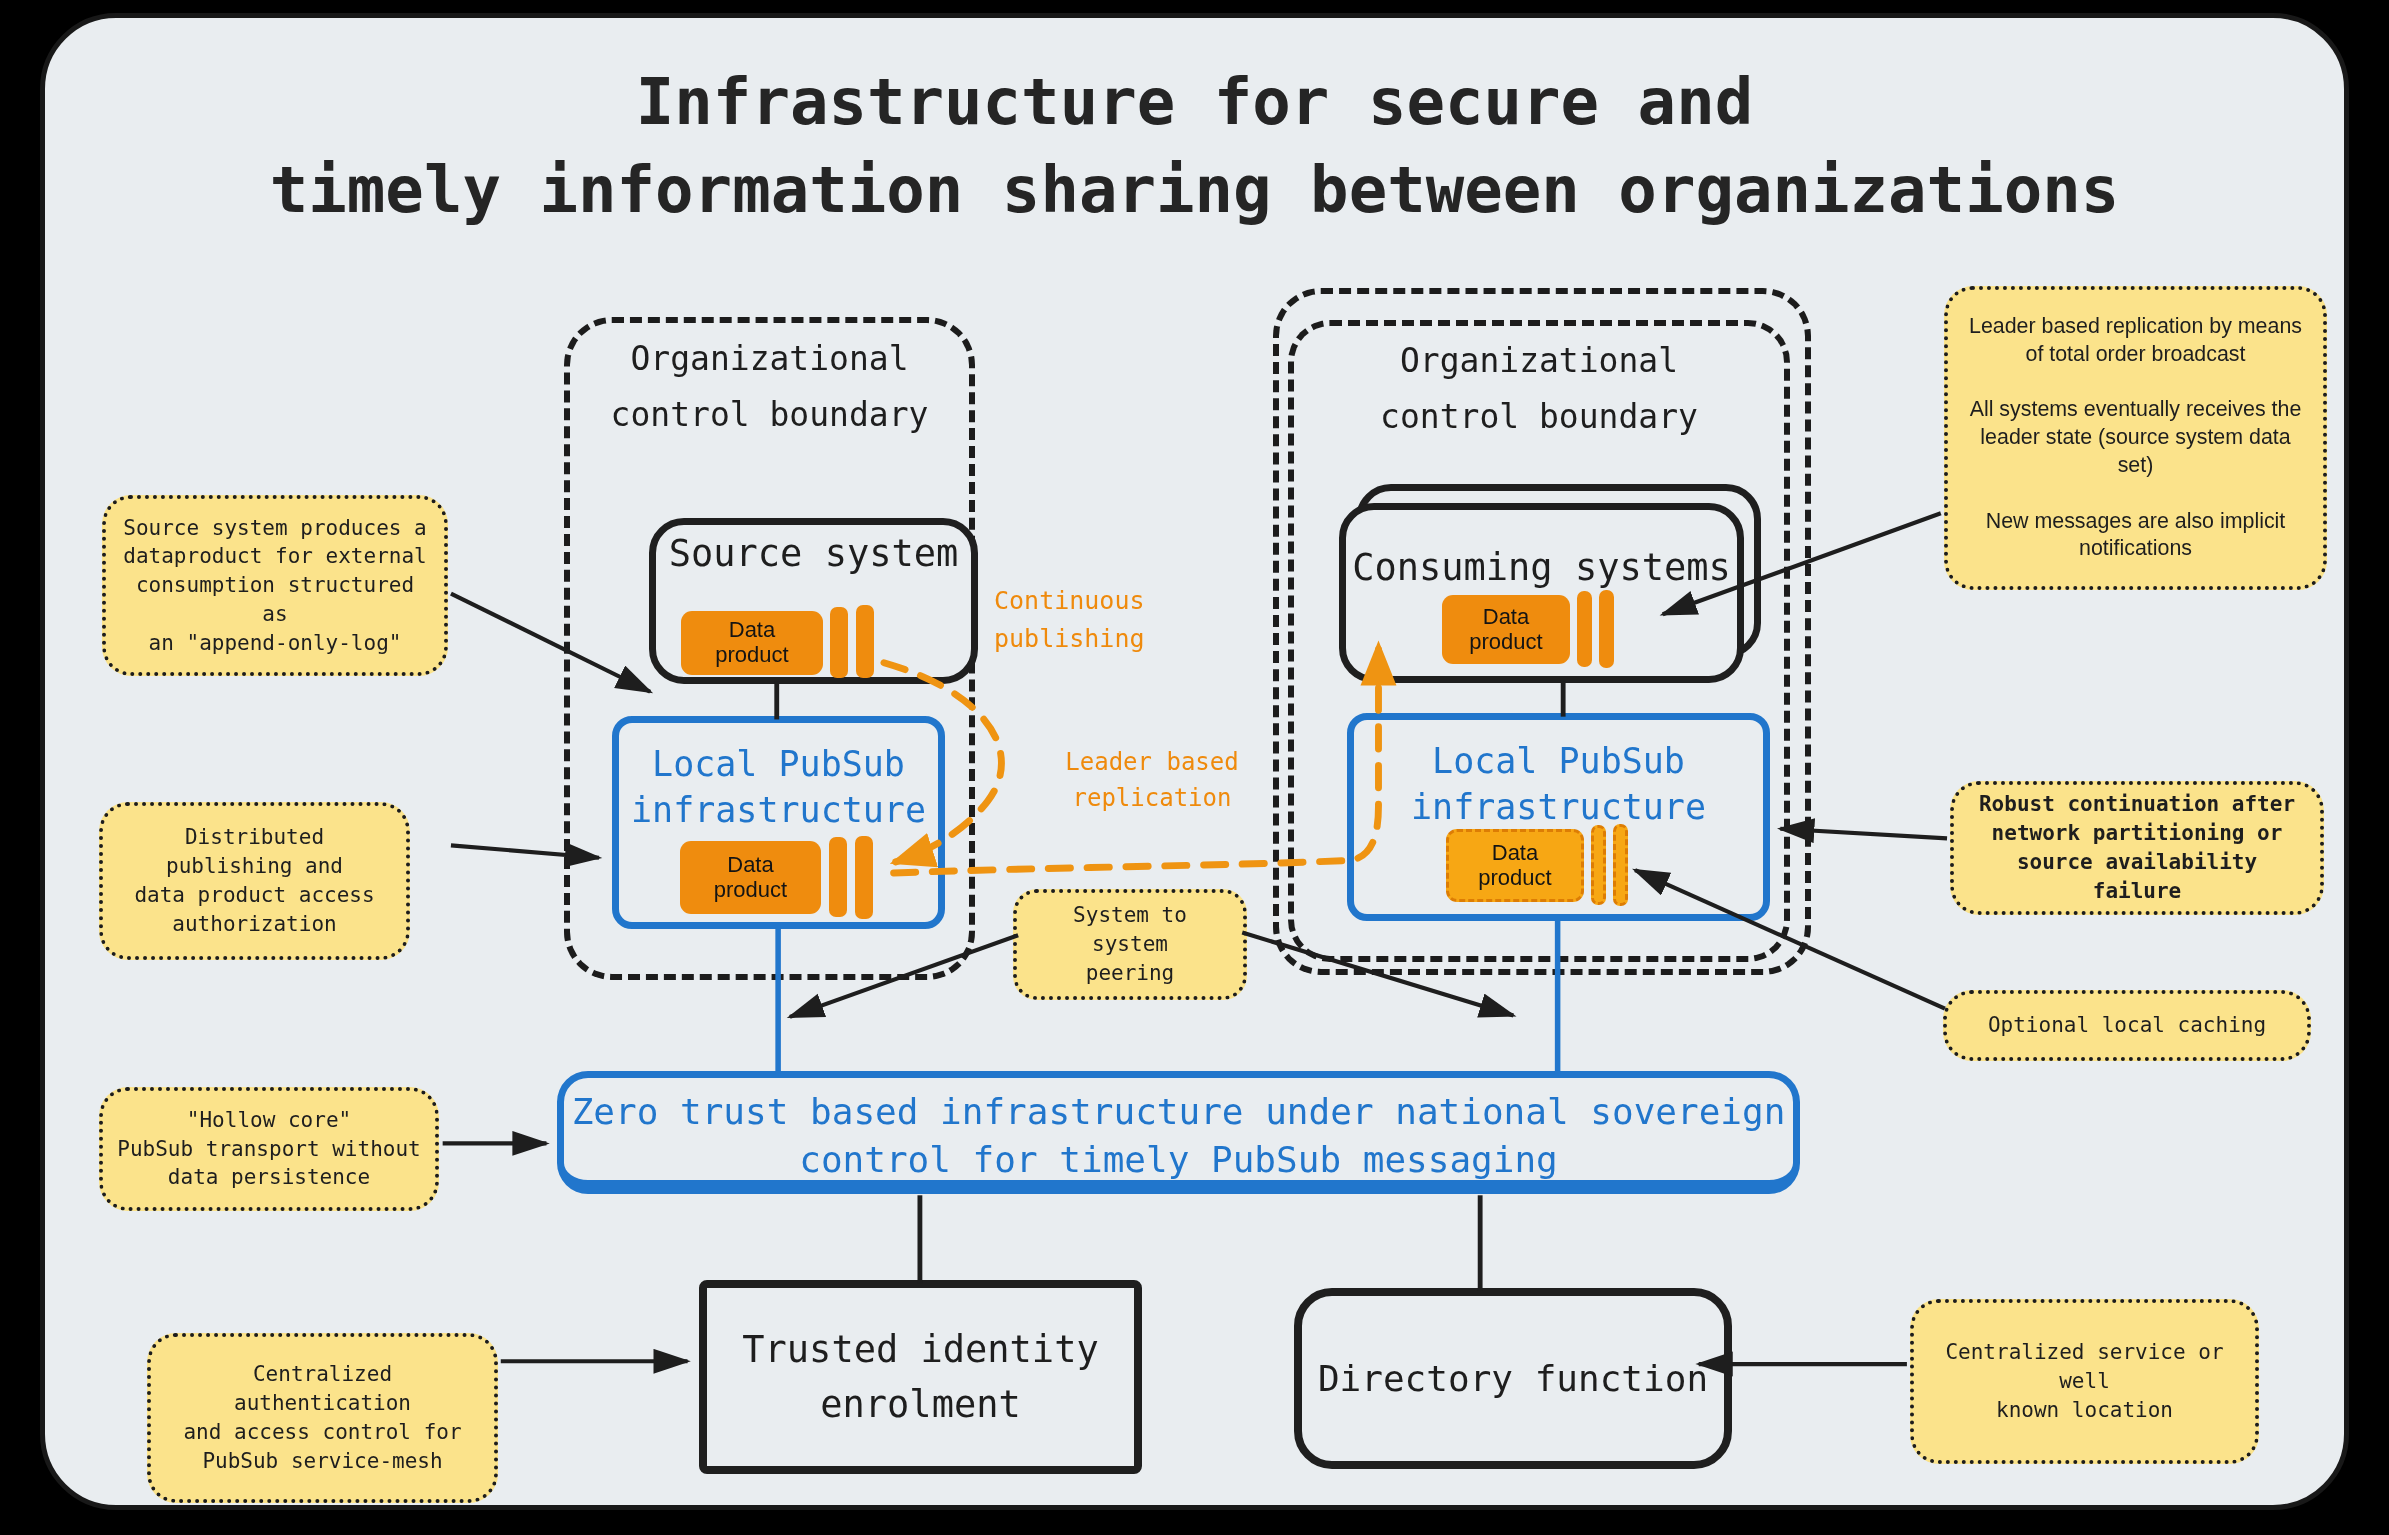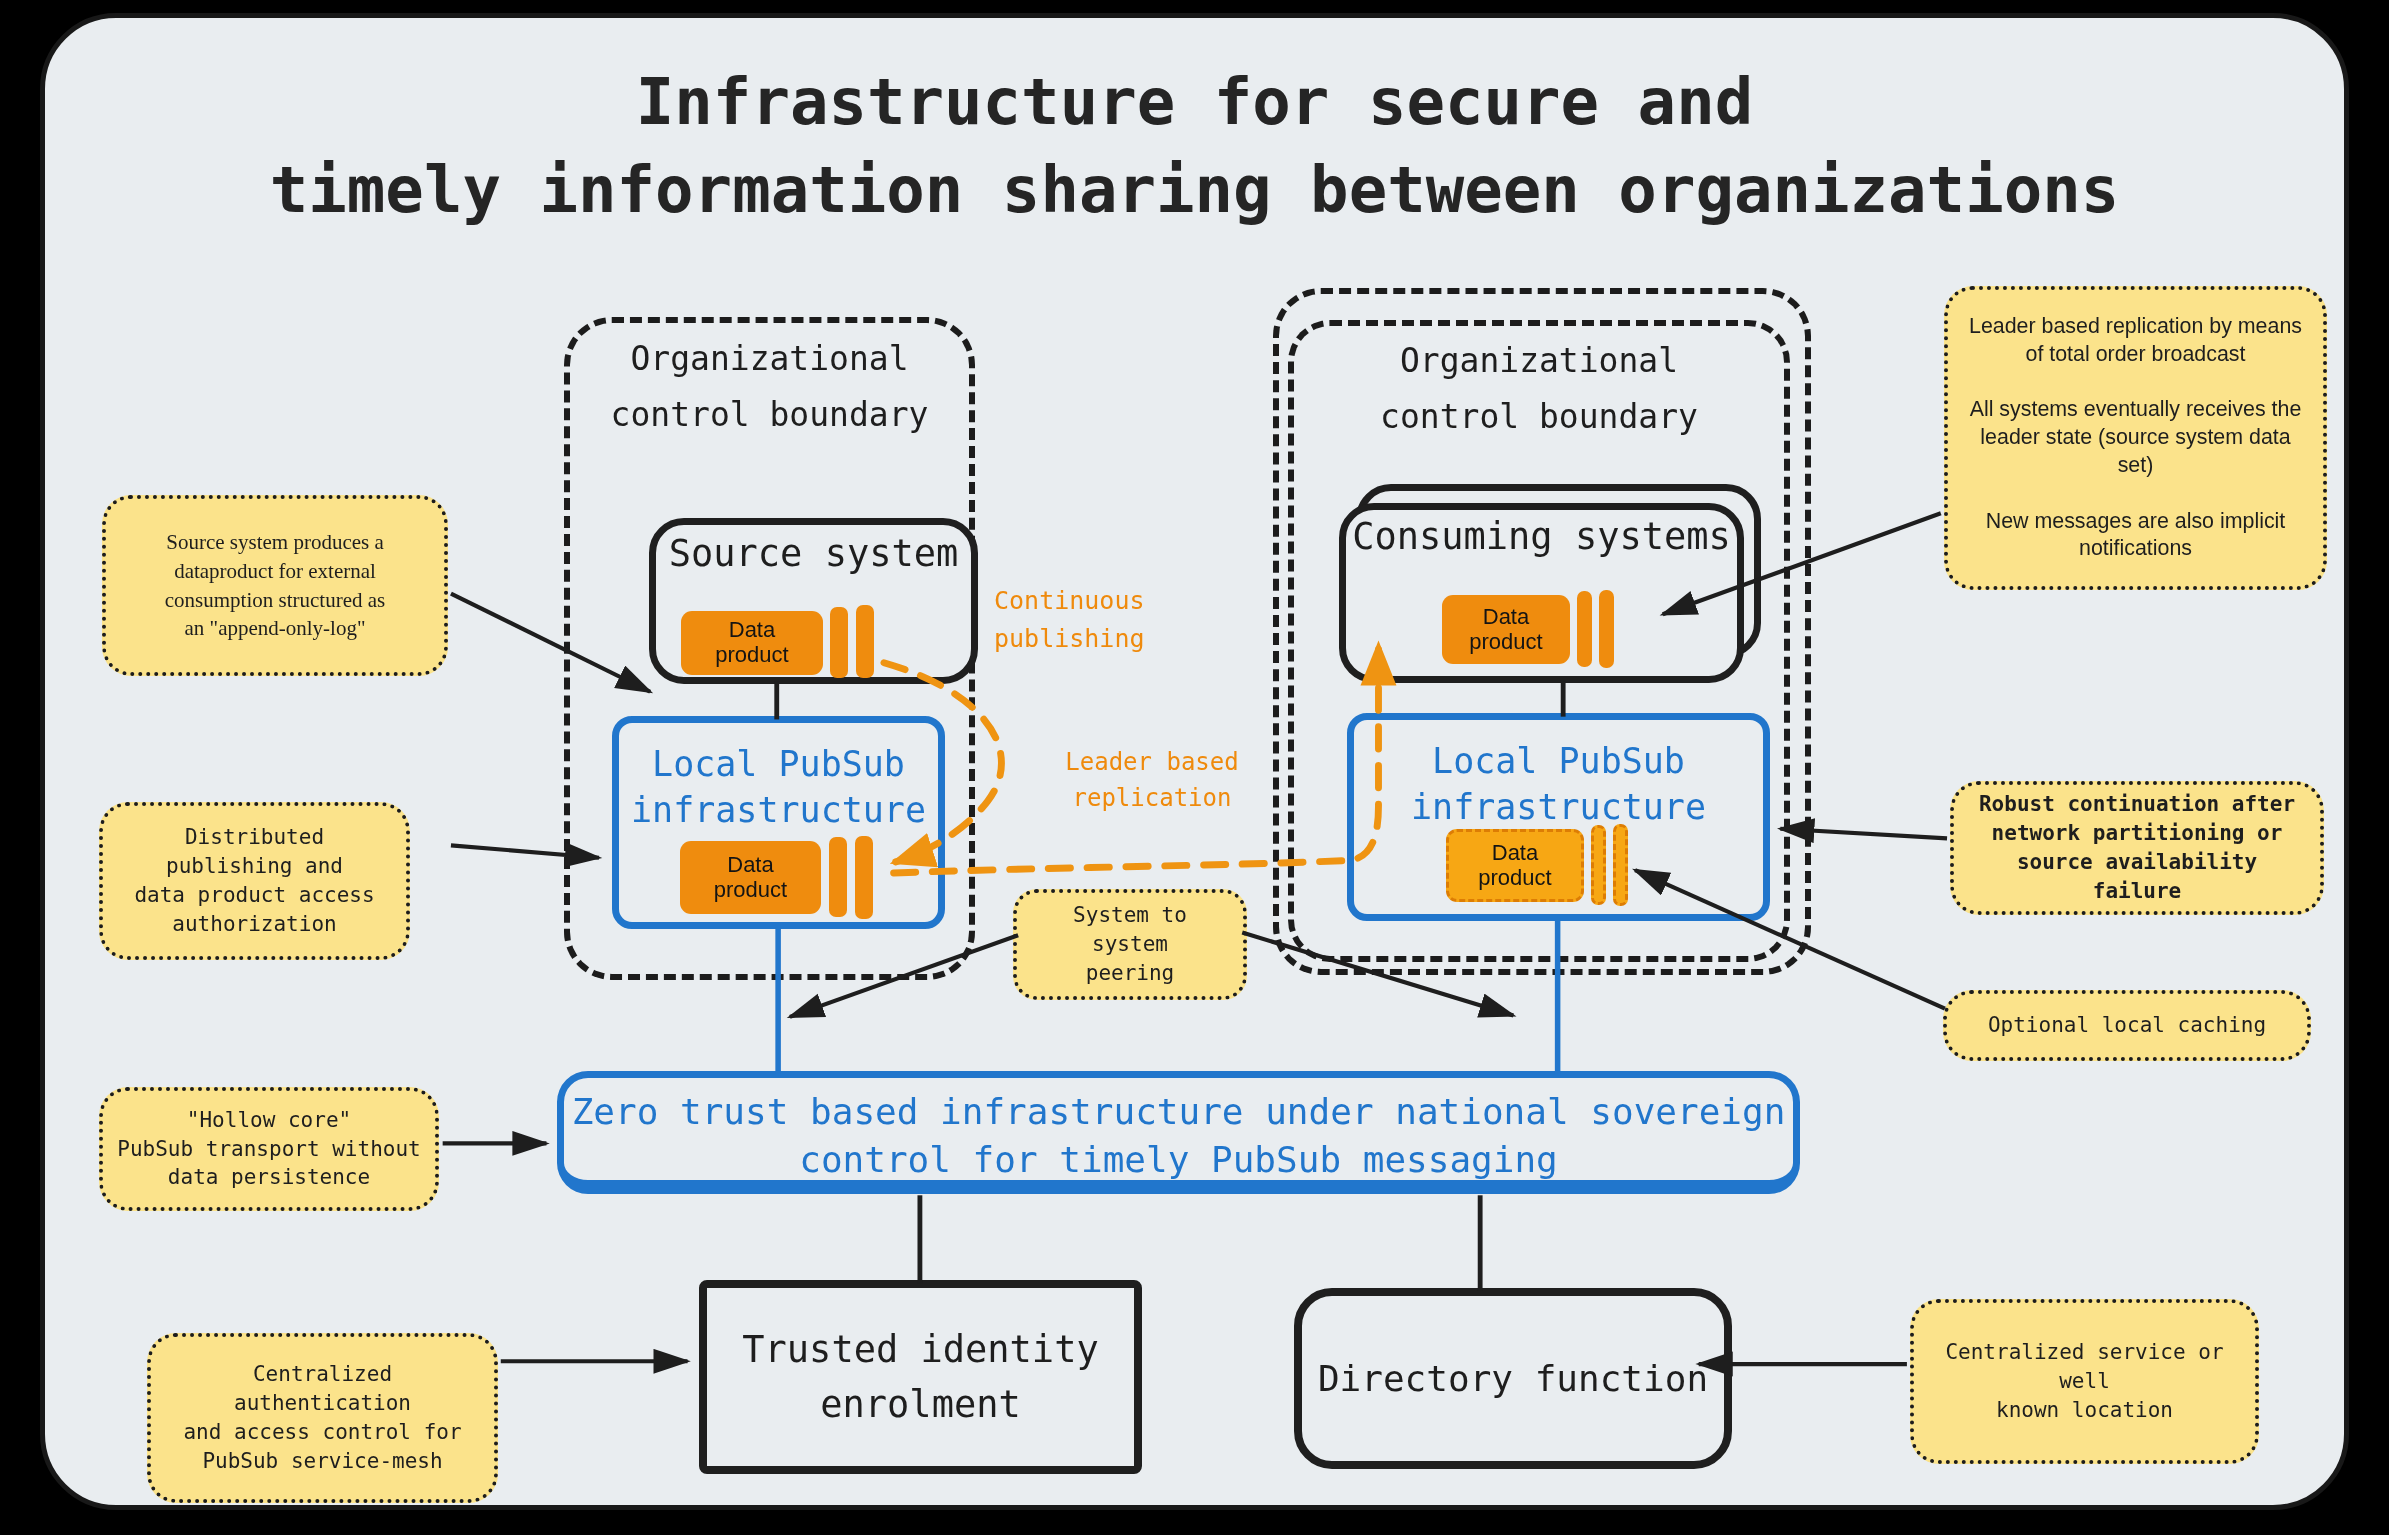--- a/index.html
+++ b/index.html
@@ -54,21 +54,21 @@
   </div>
   <div class="abs dp" style="left:681px;top:611px;width:142px;height:64px;">
     <div class="dp-label">Data
 product</div>
   </div>
   <div class="abs dp-bar" style="left:830px;top:607px;width:18px;height:71px;"></div>
   <div class="abs dp-bar" style="left:856px;top:605px;width:18px;height:73px;"></div>
 
   <div class="abs bx" style="left:1356px;top:484px;width:405px;height:174px;"></div>
   <div class="abs bx" style="left:1339px;top:503px;width:405px;height:180px;">
-    <div class="bx-label" style="padding-top:5px;">Consuming systems</div>
+    <div class="bx-label" style="padding-top:5px;margin-top:31px;">Consuming systems</div>
   </div>
   <div class="abs dp" style="left:1442px;top:595px;width:128px;height:69px;">
     <div class="dp-label">Data
 product</div>
   </div>
   <div class="abs dp-bar" style="left:1577px;top:591px;width:14.5px;height:76px;"></div>
   <div class="abs dp-bar" style="left:1599px;top:590px;width:15px;height:78px;"></div>
 
   <div class="abs bluebx" style="left:612px;top:716px;width:333px;height:213px;">
     <div class="blue-label">Local PubSub
@@ -101,21 +101,21 @@
 control for timely PubSub messaging</div>
 
   <div class="abs bx" style="left:699px;top:1280px;width:443px;height:194px;border-width:8.3px;border-radius:8px;display:flex;align-items:center;">
     <div class="bx-label" style="font-size:37px;line-height:1.5;">Trusted identity
 enrolment</div>
   </div>
   <div class="abs bx" style="left:1249px;top:1288px;width:438px;height:181px;border-width:8.3px;border-radius:38px;display:flex;align-items:center;margin-left:45px;">
     <div class="bx-label" style="font-size:36px;">Directory function</div>
   </div>
 
-  <div class="abs note" style="left:102px;top:495px;width:346px;height:181px;font-family:Liberation Serif, serif;">Source system produces a
+  <div class="abs note" style="left:102px;top:495px;width:346px;height:181px;">Source system produces a
 dataproduct for external
 consumption structured as
 an "append-only-log"</div>
   <div class="abs note" style="left:99px;top:758px;width:311px;height:158px;margin-top:44px;">Distributed publishing and
 data product access
 authorization</div>
   <div class="abs note" style="left:99px;top:1087px;width:340px;height:124px;">"Hollow core"
 PubSub transport without
 data persistence</div>
   <div class="abs note" style="left:147px;top:1293px;width:351px;height:170px;margin-top:40px;">Centralized authentication

